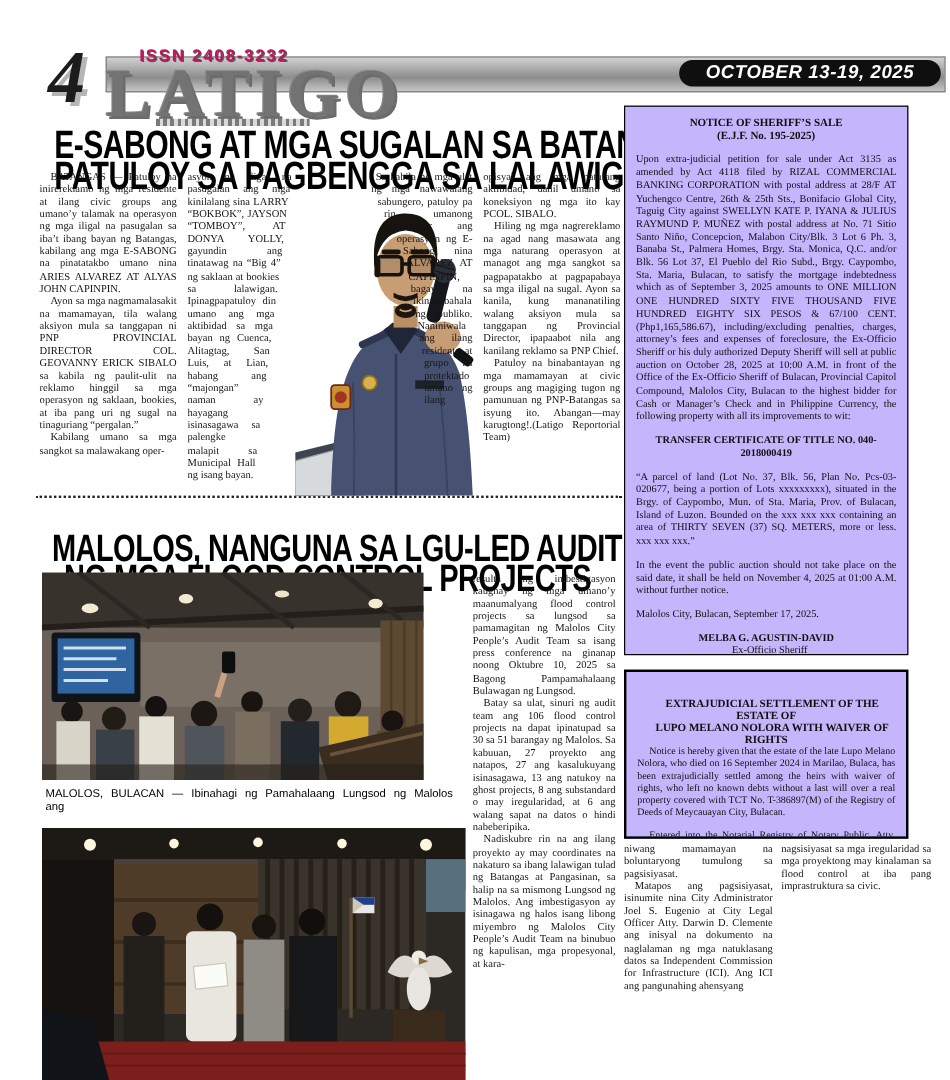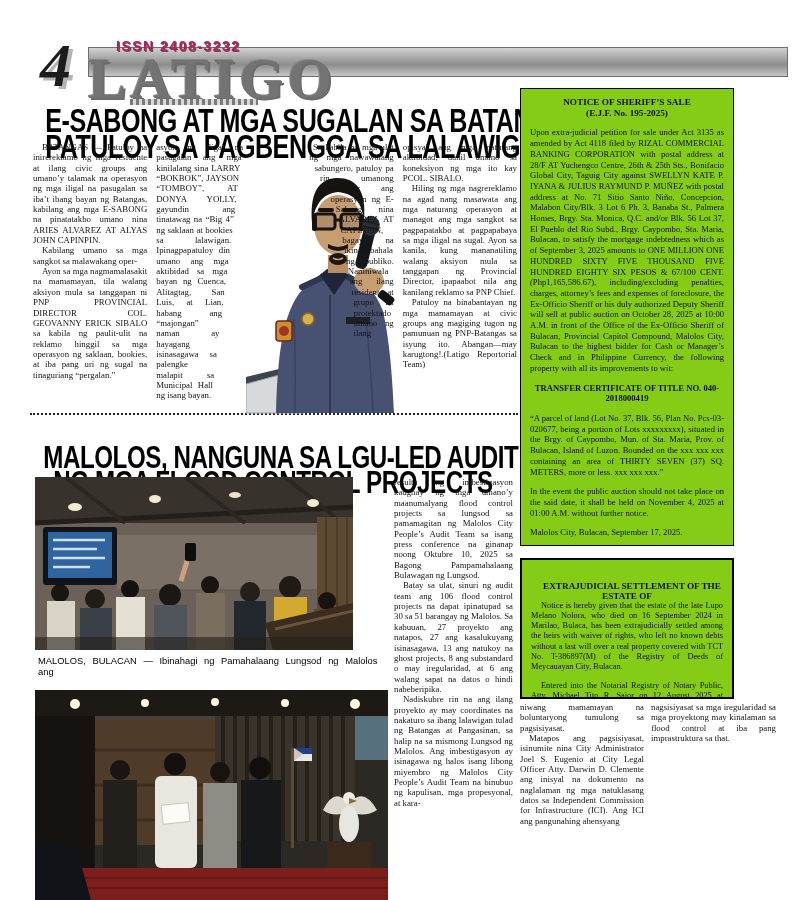--- a/index.html
+++ b/index.html
@@ -45,21 +45,21 @@
   .officer-photo{position:absolute;left:246px;top:168px;width:158px;height:246px;z-index:1;}
   
   .photo1{position:absolute;left:35px;top:477px;width:318px;height:173px;}
   .caption{position:absolute;left:38px;top:655px;width:352px;font-size:9.4px;
     word-spacing:4px;color:#000;}
   .photo2{position:absolute;left:35px;top:690px;width:353px;height:210px;}
   .a2col1{position:absolute;left:394px;top:477px;width:119px;}
   .a2col2{position:absolute;left:520px;top:702px;width:124px;}
   .a2col3{position:absolute;left:651px;top:702px;width:125px;}
   
-  .notice{position:absolute;left:520px;width:214px;background:#84cc16;
+  .notice{position:absolute;left:520px;width:237px;background:#c4b5fd;
     font-family:"Liberation Serif",serif;text-align:justify;color:#101010;
     box-sizing:border-box;overflow:hidden;}
   .n1{top:88px;height:458px;border:1.5px solid #000;padding:8px 9px;
     font-size:8.6px;line-height:10.7px;}
   .n2{top:558px;height:141px;border:2px solid #000;padding:21px 9px;
     font-size:8.3px;line-height:10.1px;}
   .notice p{margin:0;}
   .nt{text-align:center;font-weight:bold;font-size:9.2px;}
   .ngap{margin-top:9px !important;}
   .nheading{text-align:center;font-weight:bold;margin-top:9px !important;}
@@ -69,37 +69,38 @@
   .nby{margin-top:2px !important;text-align:right;}
   .indent1 p{text-indent:10px;}
 </style>
 </head>
 <body>
 
 <div class="page">
 
   <header>
     <div class="mast-bar">
+      <span class="date-box">OCTOBER  13-19, 2025</span>
     </div>
     <span class="page-num">4</span>
     <span class="issn">ISSN 2408-3232</span>
     <span class="logo-text">LATIGO</span>
     <span class="logo-flourish"></span>
   </header>
 
   <h1 class="headline hl1">
     <span>E-SABONG AT MGA SUGALAN SA BATANGAS</span>
     <span>PATULOY SA PAGBENGGA SA LALAWIGAN</span>
   </h1>
 
   <div class="a1cols bodytxt">
     <div class="col">
       <p>BATANGAS — Patuloy na inirereklamo ng mga residente at ilang civic groups ang umano’y talamak na operasyon ng mga iligal na pasugalan sa iba’t ibang bayan ng Batangas, kabilang ang mga E-SABONG na pinatatakbo umano nina ARIES ALVAREZ AT ALYAS JOHN CAPINPIN.</p>
+      <p>Ayon sa mga nagmamalasakit na mamamayan, tila walang aksiyon mula sa tanggapan ni PNP PROVINCIAL DIRECTOR COL. GEOVANNY ERICK SIBALO sa kabila ng paulit-ulit na reklamo hinggil sa mga operasyon ng saklaan, bookies, at iba pang uri ng sugal na tinaguriang “pergalan.”</p>
       <p>Kabilang umano sa mga sangkot sa malawakang oper-</p>
-      <p>Ayon sa mga nagmamalasakit na mamamayan, tila walang aksiyon mula sa tanggapan ni PNP PROVINCIAL DIRECTOR COL. GEOVANNY ERICK SIBALO sa kabila ng paulit-ulit na reklamo hinggil sa mga operasyon ng saklaan, bookies, at iba pang uri ng sugal na tinaguriang “pergalan.”</p>
     </div>
     <div class="col">
       <div class="spacer-c2"></div>
       <p class="noindent">asyon ng iligal na pasugalan ang mga kinilalang sina LARRY “BOKBOK”, JAYSON “TOMBOY”, AT DONYA YOLLY, gayundin ang tinatawag na “Big 4” ng saklaan at bookies sa lalawigan. Ipinagpapatuloy din umano ang mga aktibidad sa mga bayan ng Cuenca, Alitagtag, San Luis, at Lian, habang ang “majongan” naman ay hayagang isinasagawa sa palengke malapit sa Municipal Hall ng isang bayan.</p>
     </div>
     <div class="col">
       <div class="spacer-c3"></div>
       <p>Sa kabila ng mga ulat ng mga nawawalang sabungero, patuloy pa rin umanong umaandar ang operasyon ng E-Sabong nina ALVAREZ AT CAPINPIN, bagay na ikinababahala ng publiko. Naniniwala ang ilang residente at grupo na protektado umano ng ilang</p>
     </div>
     <div class="col">
@@ -246,39 +247,40 @@
   <div class="a2col1 bodytxt">
     <p class="noindent">resulta ng imbestigasyon kaugnay ng mga umano’y maanumalyang flood control projects sa lungsod sa pamamagitan ng Malolos City People’s Audit Team sa isang press conference na ginanap noong Oktubre 10, 2025 sa Bagong Pampamahalaang Bulawagan ng Lungsod.</p>
     <p>Batay sa ulat, sinuri ng audit team ang 106 flood control projects na dapat ipinatupad sa 30 sa 51 barangay ng Malolos. Sa kabuuan, 27 proyekto ang natapos, 27 ang kasalukuyang isinasagawa, 13 ang natukoy na ghost projects, 8 ang substandard o may iregularidad, at 6 ang walang sapat na datos o hindi nabeberipika.</p>
     <p>Nadiskubre rin na ang ilang proyekto ay may coordinates na nakaturo sa ibang lalawigan tulad ng Batangas at Pangasinan, sa halip na sa mismong Lungsod ng Malolos. Ang imbestigasyon ay isinagawa ng halos isang libong miyembro ng Malolos City People’s Audit Team na binubuo ng kapulisan, mga propesyonal, at kara-</p>
   </div>
   <div class="a2col2 bodytxt">
     <p class="noindent">niwang mamamayan na boluntaryong tumulong sa pagsisiyasat.</p>
     <p>Matapos ang pagsisiyasat, isinumite nina City Administrator Joel S. Eugenio at City Legal Officer Atty. Darwin D. Clemente ang inisyal na dokumento na naglalaman ng mga natuklasang datos sa Independent Commission for Infrastructure (ICI). Ang ICI ang pangunahing ahensyang</p>
   </div>
   <div class="a2col3 bodytxt">
-    <p class="noindent">nagsisiyasat sa mga iregularidad sa mga proyektong may kinalaman sa flood control at iba pang imprastruktura sa that.</p>
+    <p class="noindent">nagsisiyasat sa mga iregularidad sa mga proyektong may kinalaman sa flood control at iba pang imprastruktura sa civic.</p>
   </div>
 
   <aside class="notice n1">
     <p class="nt">NOTICE OF SHERIFF’S SALE</p>
     <p class="nt">(E.J.F. No. 195-2025)</p>
     <p class="ngap">Upon extra-judicial petition for sale under Act 3135 as amended by Act 4118 filed by RIZAL COMMERCIAL BANKING CORPORATION with postal address at 28/F AT Yuchengco Centre, 26th &amp; 25th Sts., Bonifacio Global City, Taguig City against SWELLYN KATE P. IYANA &amp; JULIUS RAYMUND P. MUÑEZ with postal address at No. 71 Sitio Santo Niño, Concepcion, Malabon City/Blk. 3 Lot 6 Ph. 3, Banaba St., Palmera Homes, Brgy. Sta. Monica, Q.C. and/or Blk. 56 Lot 37, El Pueblo del Rio Subd., Brgy. Caypombo, Sta. Maria, Bulacan, to satisfy the mortgage indebtedness which as of September 3, 2025 amounts to ONE MILLION ONE HUNDRED SIXTY FIVE THOUSAND FIVE HUNDRED EIGHTY SIX PESOS &amp; 67/100 CENT. (Php1,165,586.67), including/excluding penalties, charges, attorney’s fees and expenses of foreclosure, the Ex-Officio Sheriff or his duly authorized Deputy Sheriff will sell at public auction on October 28, 2025 at 10:00 A.M. in front of the Office of the Ex-Officio Sheriff of Bulacan, Provincial Capitol Compound, Malolos City, Bulacan to the highest bidder for Cash or Manager’s Check and in Philippine Currency, the following property with all its improvements to wit:</p>
     <p class="nheading">TRANSFER CERTIFICATE OF TITLE NO. 040-2018000419</p>
     <p class="ngap">“A parcel of land (Lot No. 37, Blk. 56, Plan No. Pcs-03-020677, being a portion of Lots xxxxxxxxx), situated in the Brgy. of Caypombo, Mun. of Sta. Maria, Prov. of Bulacan, Island of Luzon. Bounded on the xxx xxx xxx containing an area of THIRTY SEVEN (37) SQ. METERS, more or less. xxx xxx xxx.”</p>
     <p class="ngap">In the event the public auction should not take place on the said date, it shall be held on November 4, 2025 at 01:00 A.M. without further notice.</p>
     <p class="ngap">Malolos City, Bulacan, September 17, 2025.</p>
     <p class="sig-name">MELBA G. AGUSTIN-DAVID</p>
     <p class="sig-role">Ex-Officio Sheriff</p>
     <p class="nby">By:</p>
     <p class="sig-name" style="margin-top:0 !important">EDRIC C. ESTRADA</p>
     <p class="sig-role2">Sheriff IV</p>
 
   </aside>
 
   <aside class="notice n2 indent1">
     <p class="nt">EXTRAJUDICIAL SETTLEMENT OF THE ESTATE OF</p>
+    <p class="nt">LUPO MELANO NOLORA WITH WAIVER OF RIGHTS</p>
     <p>Notice is hereby given that the estate of the late  Lupo Melano Nolora, who died on 16 September 2024 in Marilao, Bulaca, has been extrajudicially settled among the heirs with waiver of rights, who left no known debts without a last will over  a real property covered with TCT No. T-386897(M) of the Registry of Deeds of Meycauayan City, Bulacan.</p>
     <p class="ngap">Entered into the Notarial Registry of Notary Public, Atty. Michael Tito R. Sajor on 12 August 2025 at Marilao, Bulacan, as per Doc. No. 322; Page No. 66; Book No. 15; Series of 2025.</p>
 
   </aside>
 
 </div>
 
 </body></html>

